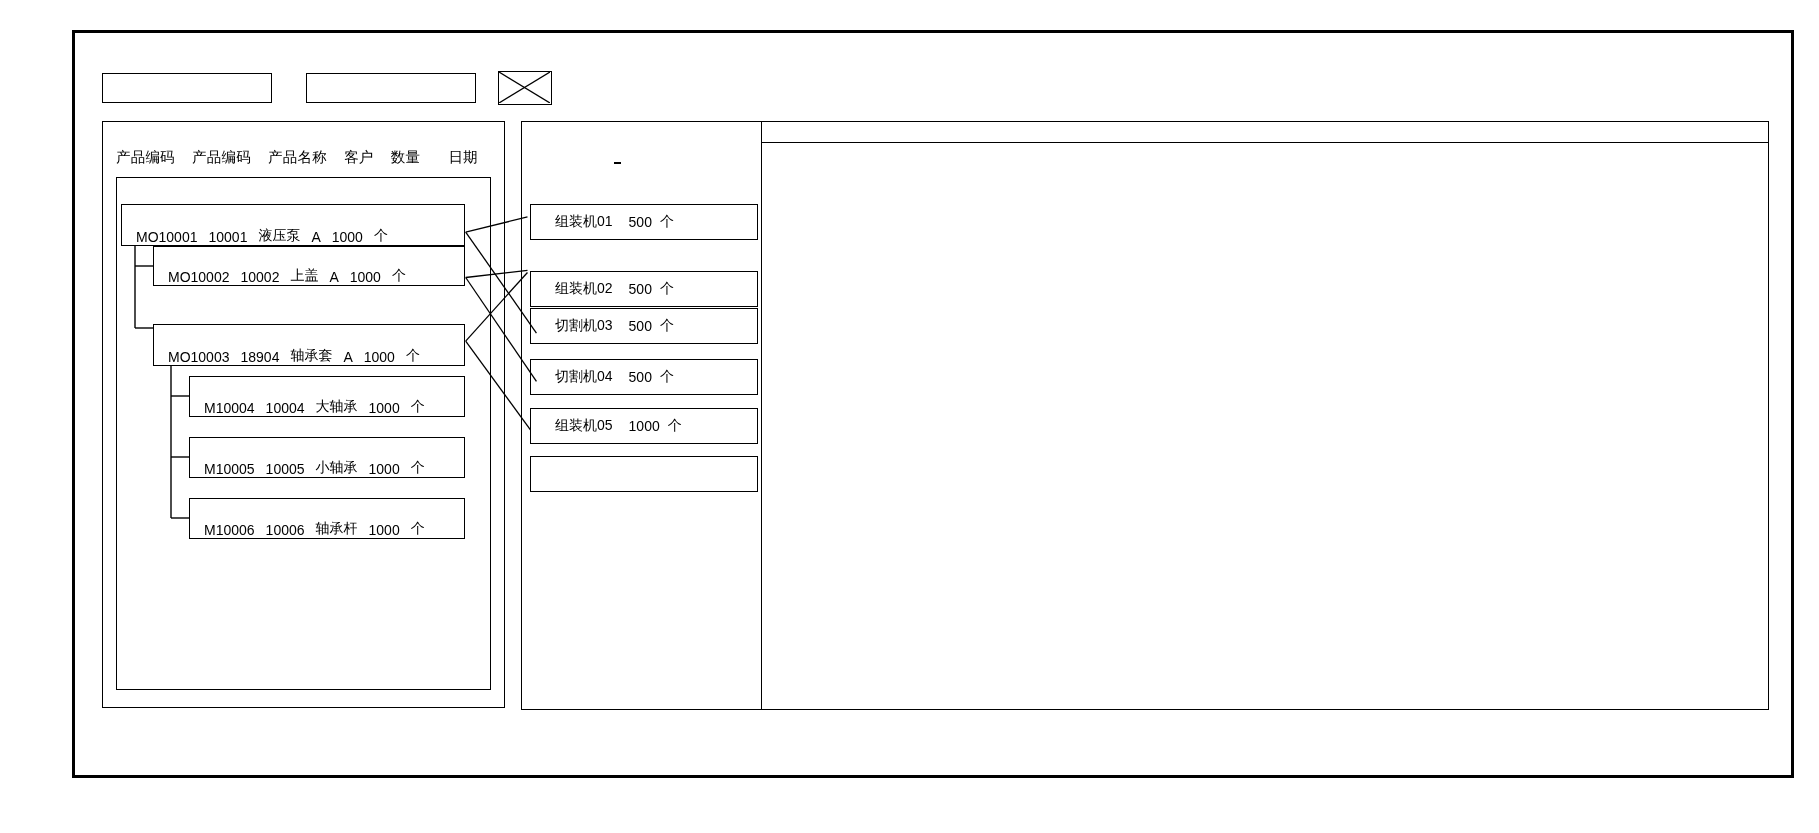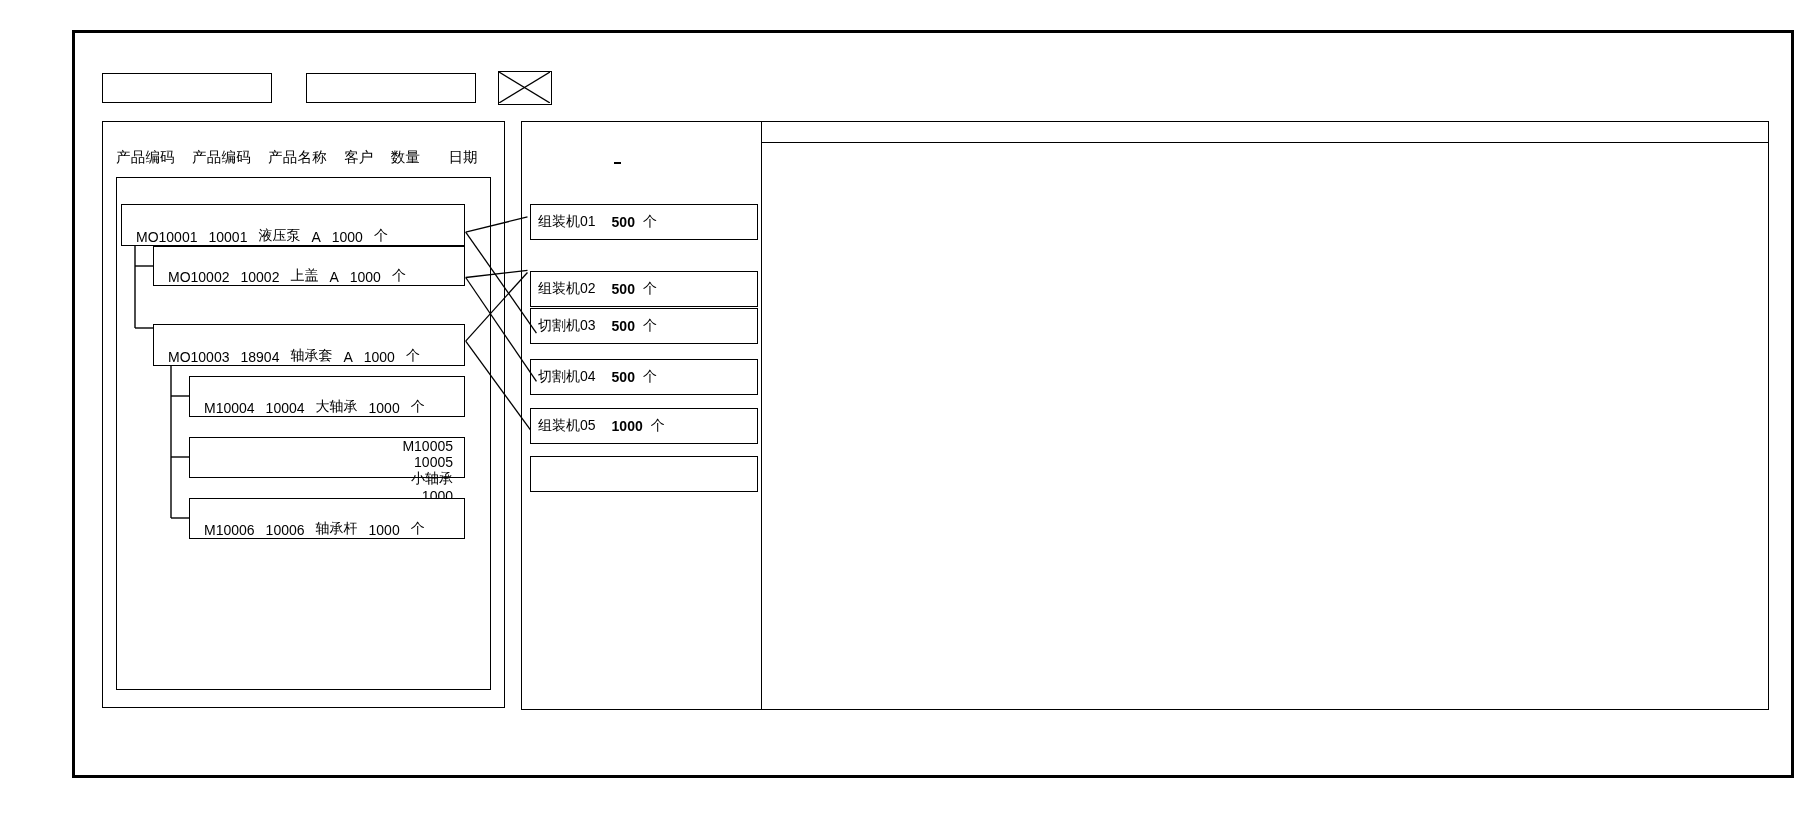--- a/index.html
+++ b/index.html
@@ -154,24 +154,24 @@
     width: 228px;
     height: 36px;
     border: 1.5px solid #000000;
     box-sizing: border-box;
     background: #ffffff;
     font-size: 14px;
     color: #000000;
     display: flex;
     align-items: center;
     white-space: nowrap;
-    padding-left: 7px;
+    padding-left: 24px;
   }
   .machine-box .m-name { margin-right: 16px; }
-  .machine-box .m-qty { margin-right: 8px; font-weight: bold; }
+  .machine-box .m-qty { margin-right: 8px; }
 
   
   #right-panel {
     position: absolute;
     left: 659px;
     top: 0;
     right: 0;
     height: 589px;
     border: 1.5px solid #000000;
     box-sizing: border-box;
@@ -276,21 +276,21 @@
         </div>
 
         <div class="tree-node" style="left:72px; top:198px; width:276px; height:41px;">
           <span class="cell">M10004</span>
           <span class="cell">10004</span>
           <span class="cell">大轴承</span>
           <span class="cell">1000</span>
           <span class="cell">个</span>
         </div>
 
-        <div class="tree-node" style="left:72px; top:259px; width:276px; height:41px;flex-direction:column;">
+        <div class="tree-node" style="left:72px; top:259px; width:276px; height:41px;">
           <span class="cell">M10005</span>
           <span class="cell">10005</span>
           <span class="cell">小轴承</span>
           <span class="cell">1000</span>
           <span class="cell">个</span>
         </div>
 
         <div class="tree-node" style="left:72px; top:320px; width:276px; height:41px;">
           <span class="cell">M10006</span>
           <span class="cell">10006</span>

